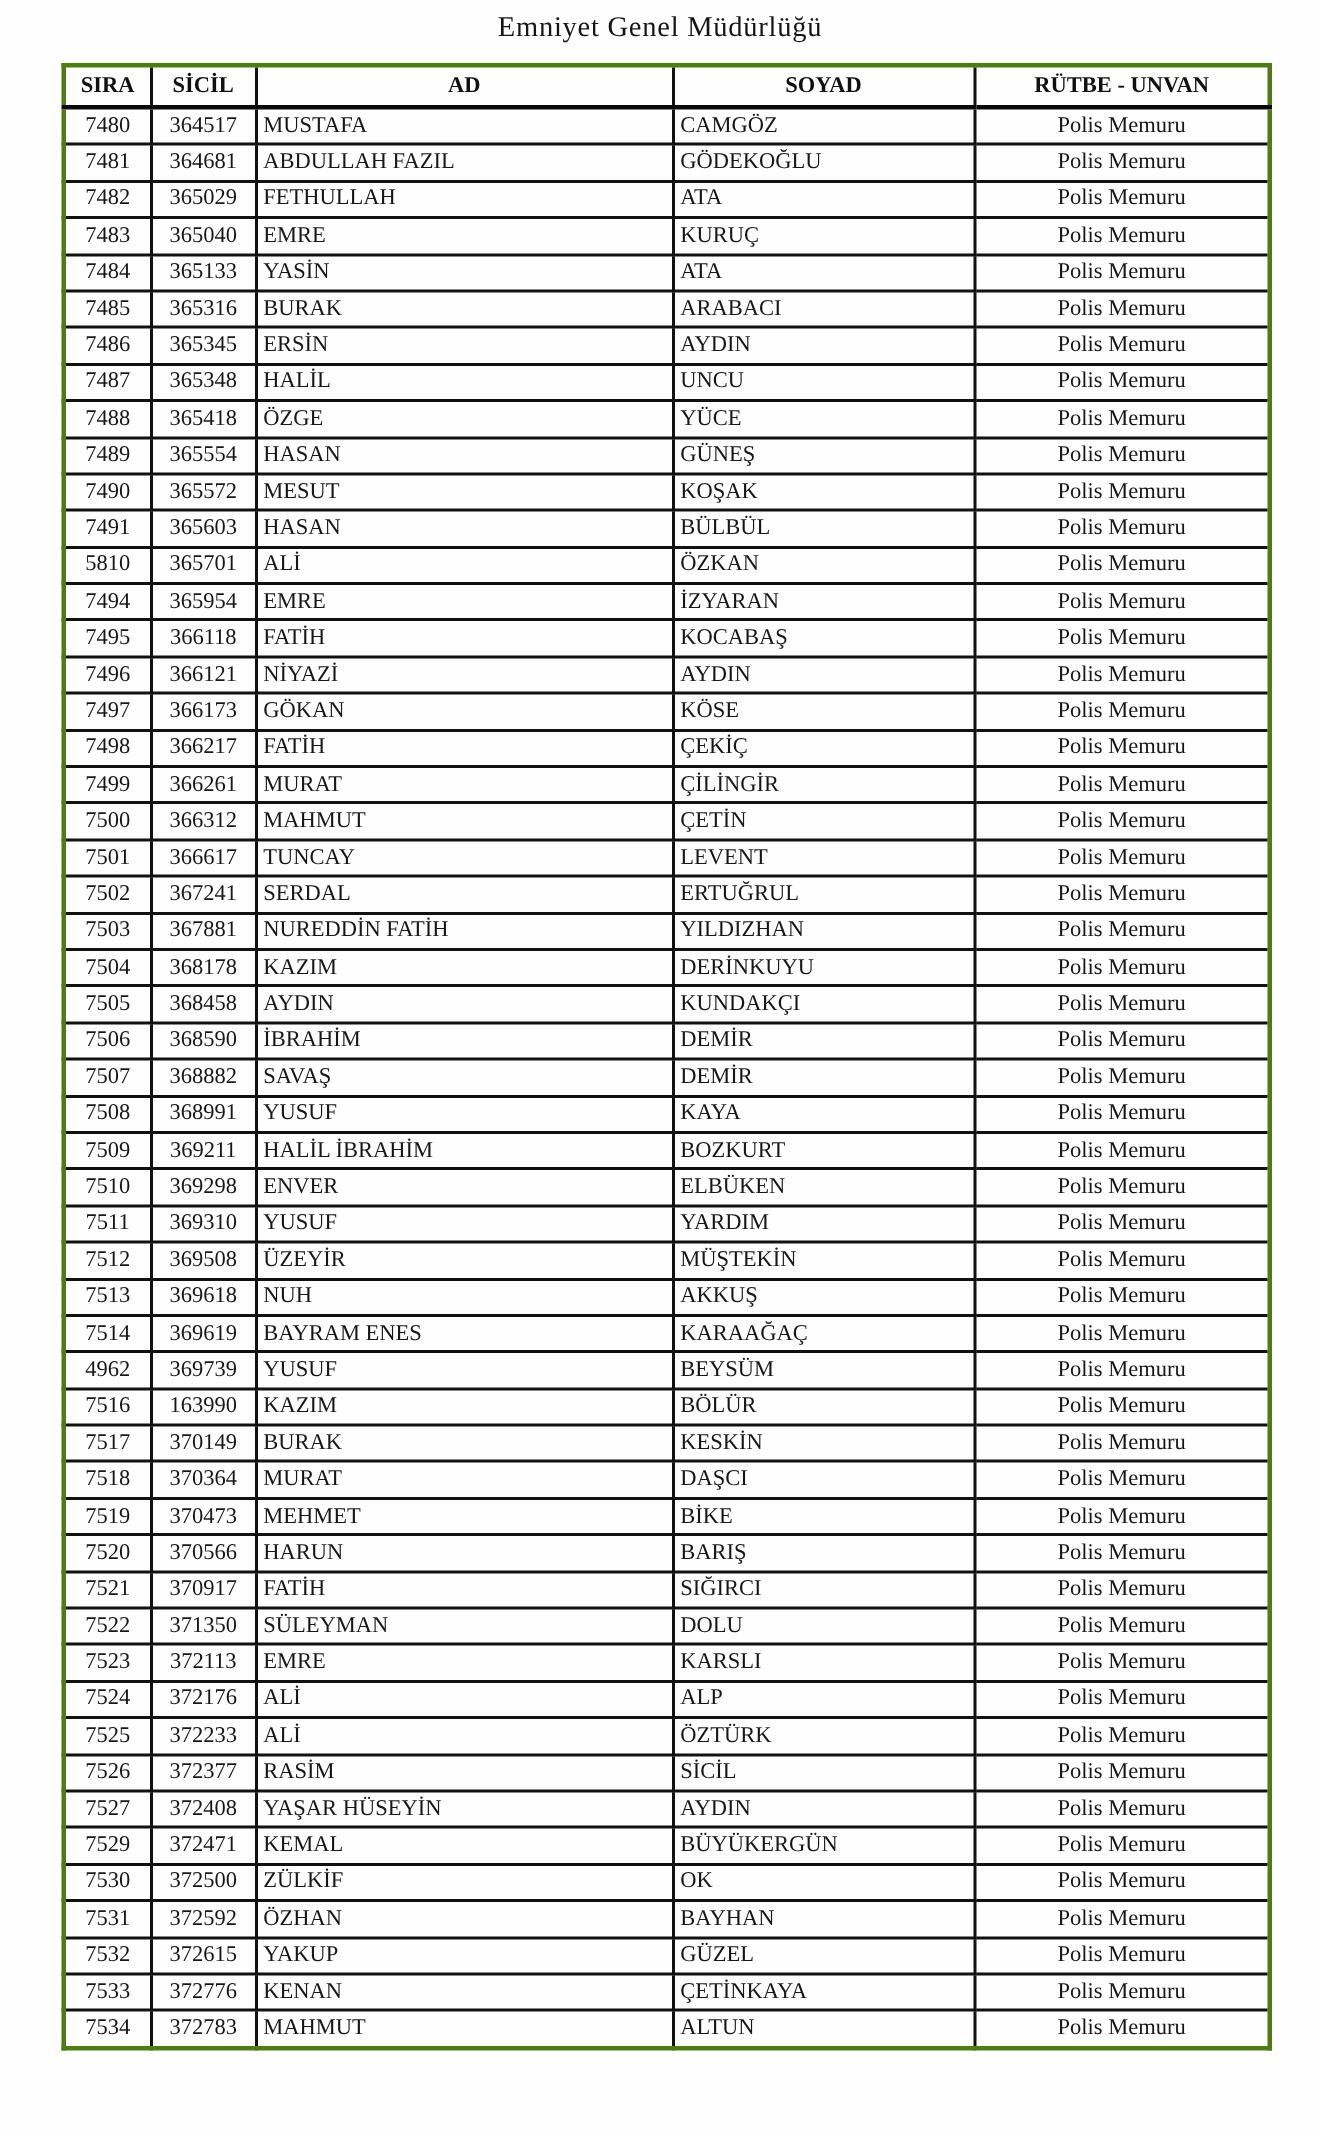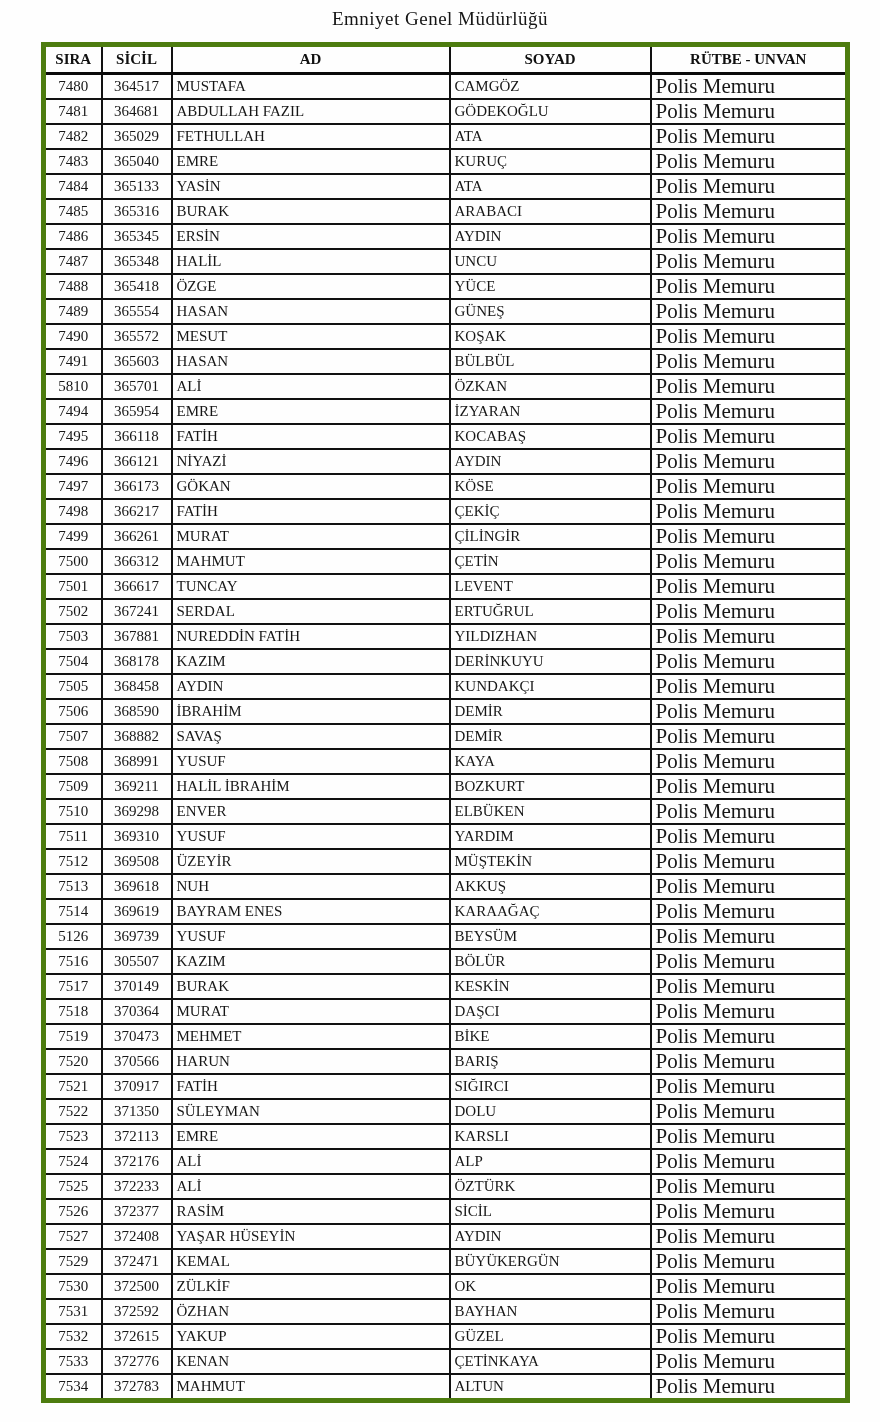--- a/index.html
+++ b/index.html
@@ -27,21 +27,21 @@
     letter-spacing: 0.5px;
     color: #151515;
   }
   table.personnel {
     position: absolute;
     top: 42px;
     left: 41px;
     width: 804px;
     border-collapse: collapse;
     table-layout: fixed;
-    border: 5px solid #4d7c0f;
+    border: 3px solid #4d7c0f;
   }
   col.c-sira  { width: 58px; }
   col.c-sicil { width: 70px; }
   col.c-ad    { width: 278px; }
   col.c-soyad { width: 201px; }
   col.c-rutbe { width: 197px; }
   th, td {
     border: 2px solid #111;
     overflow: hidden;
     white-space: nowrap;
@@ -67,21 +67,22 @@
   tbody td:nth-child(2) {
     text-align: center;
     padding: 1px 2px;
   }
   tbody td:nth-child(3),
   tbody td:nth-child(4),
   tbody td:nth-child(5) {
     text-align: left;
   }
   tbody td:nth-child(5) {
-    font-size: 21px;
+    font-size: 15px;
+    text-align: center;
   }
 </style>
 </head>
 <body>
 
 <div class="page">
   <div class="doc-title">Emniyet Genel Müdürlüğü</div>
 
   <table class="personnel">
     <colgroup>
@@ -333,29 +334,29 @@
           <td>Polis Memuru</td>
         </tr>
         <tr>
           <td>7514</td>
           <td>369619</td>
           <td>BAYRAM ENES</td>
           <td>KARAAĞAÇ</td>
           <td>Polis Memuru</td>
         </tr>
         <tr>
-          <td>5126</td>
+          <td>4962</td>
           <td>369739</td>
           <td>YUSUF</td>
           <td>BEYSÜM</td>
           <td>Polis Memuru</td>
         </tr>
         <tr>
           <td>7516</td>
-          <td>305507</td>
+          <td>163990</td>
           <td>KAZIM</td>
           <td>BÖLÜR</td>
           <td>Polis Memuru</td>
         </tr>
         <tr>
           <td>7517</td>
           <td>370149</td>
           <td>BURAK</td>
           <td>KESKİN</td>
           <td>Polis Memuru</td>

